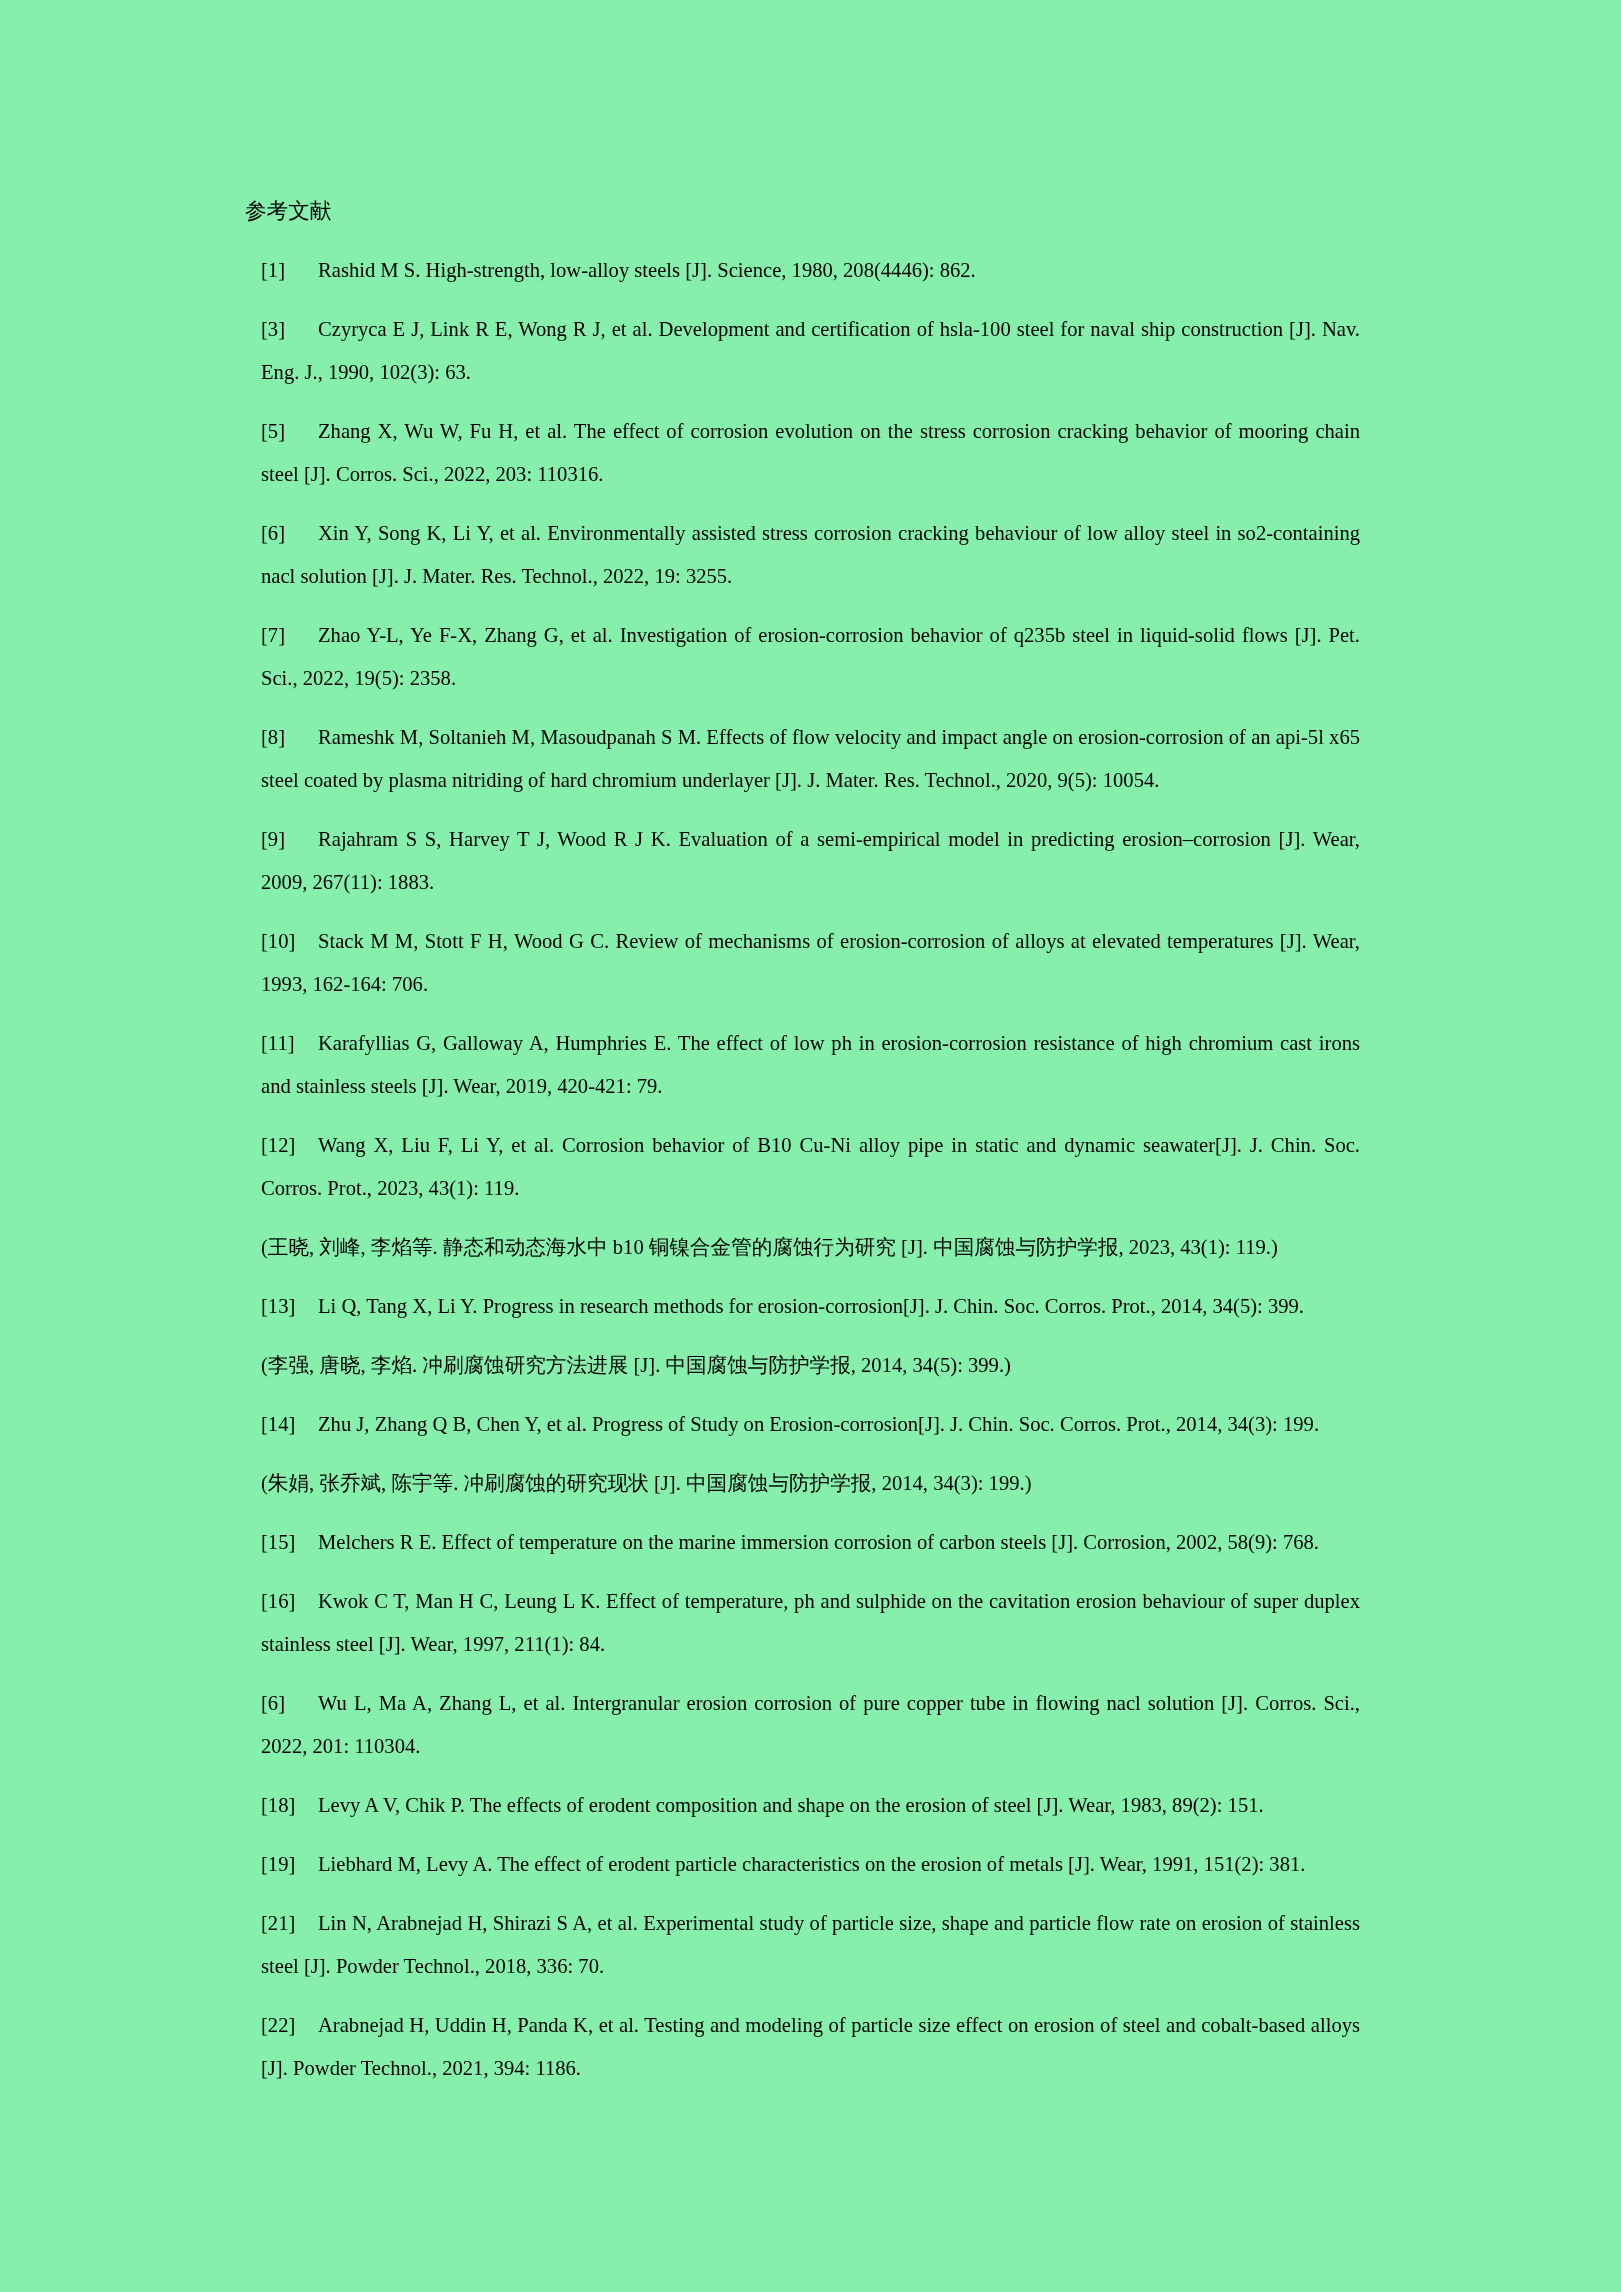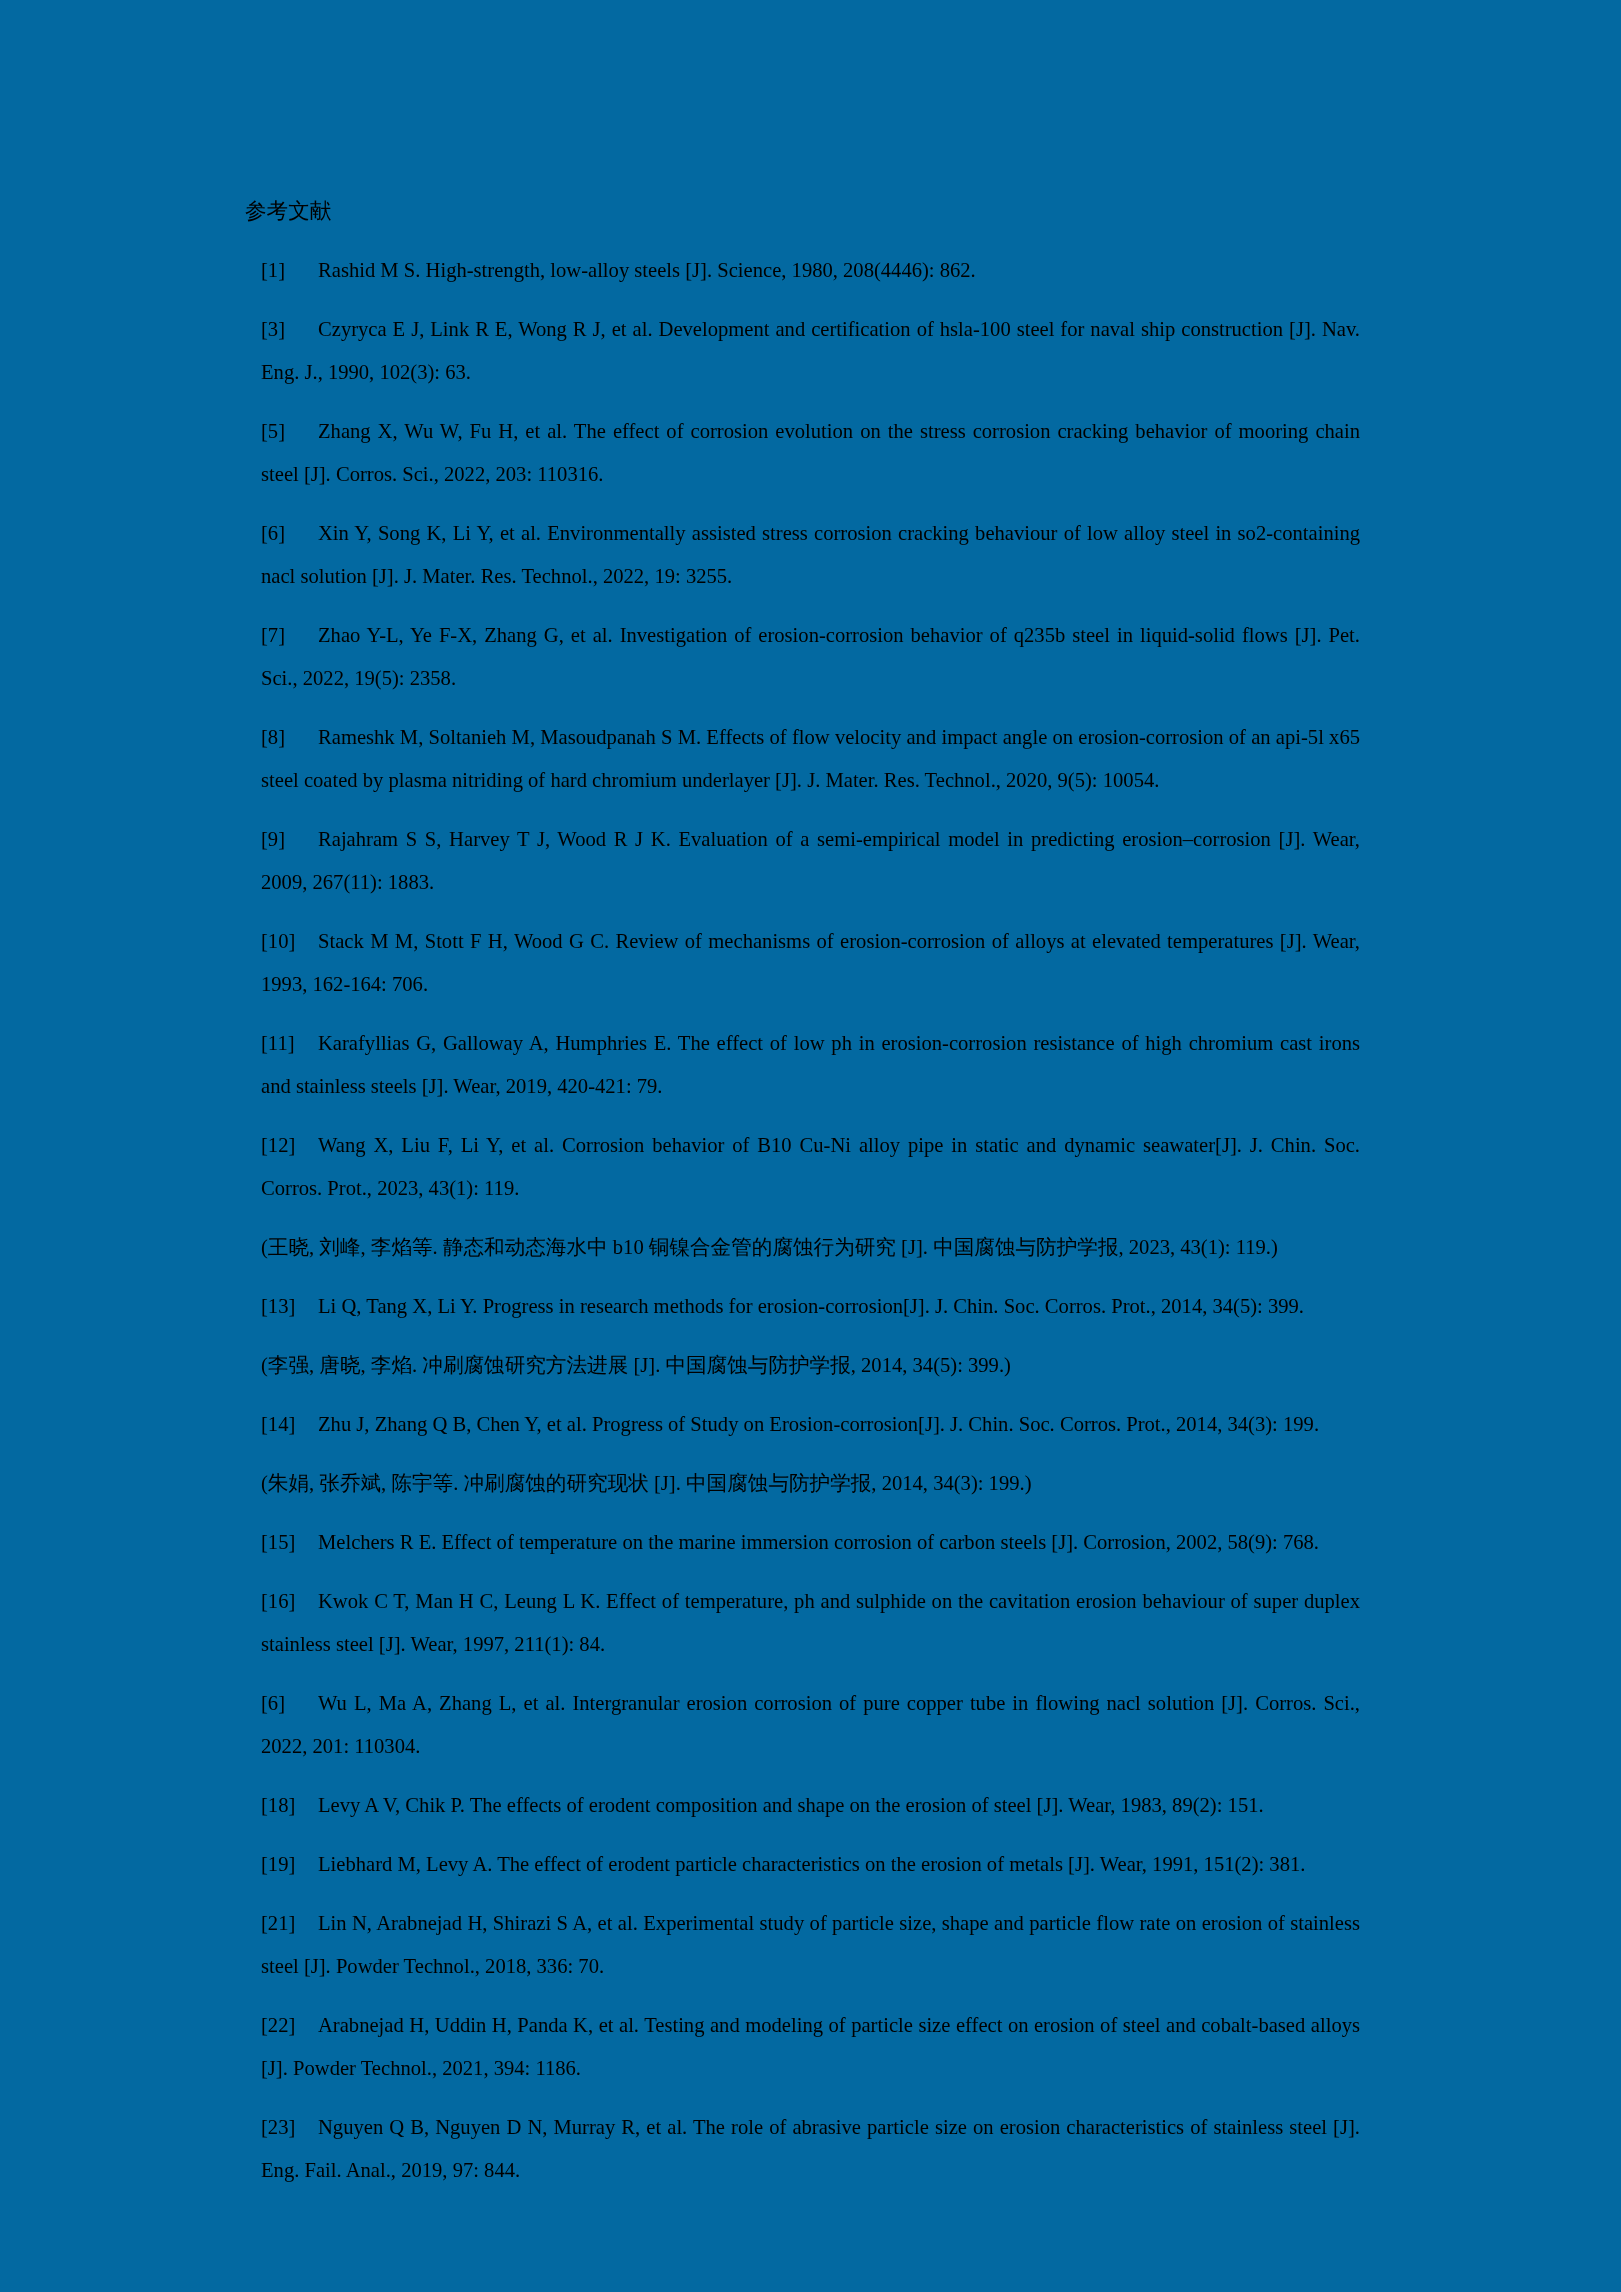--- a/index.html
+++ b/index.html
@@ -5,21 +5,21 @@
   html, body {
     margin: 0;
     padding: 0;
     background: #e9e9e9;
   }
   .page {
     position: relative;
     width: 1621px;
     height: 2293px;
     margin: 0 auto;
-    background: #0369a1;
+    background: #86efac;
     box-sizing: border-box;
     padding: 190px 245px 0 245px;
     font-family: "Liberation Serif", "DejaVu Serif", serif;
     color: #000000;
     font-size: 20.6px;
     line-height: 43px;
     overflow: hidden;
   }
   .heading {
     font-size: 21.6px;
@@ -138,19 +138,15 @@
   <div class="ref-entry">
     <p class="ref-en"><span class="ref-num">[21]</span><span class="ref-text">Lin N, Arabnejad H, Shirazi S A, et al. Experimental study of particle size, shape and particle flow rate on erosion of stainless steel [J]. Powder Technol., 2018, 336: 70.</span></p>
 
   </div>
 
   <div class="ref-entry">
     <p class="ref-en"><span class="ref-num">[22]</span><span class="ref-text">Arabnejad H, Uddin H, Panda K, et al. Testing and modeling of particle size effect on erosion of steel and cobalt-based alloys [J]. Powder Technol., 2021, 394: 1186.</span></p>
 
   </div>
 
-  <div class="ref-entry">
-    <p class="ref-en"><span class="ref-num">[23]</span><span class="ref-text">Nguyen Q B, Nguyen D N, Murray R, et al. The role of abrasive particle size on erosion characteristics of stainless steel [J]. Eng. Fail. Anal., 2019, 97: 844.</span></p>
-
-  </div>
 </div>
 </div>
 
 
 </body></html>

